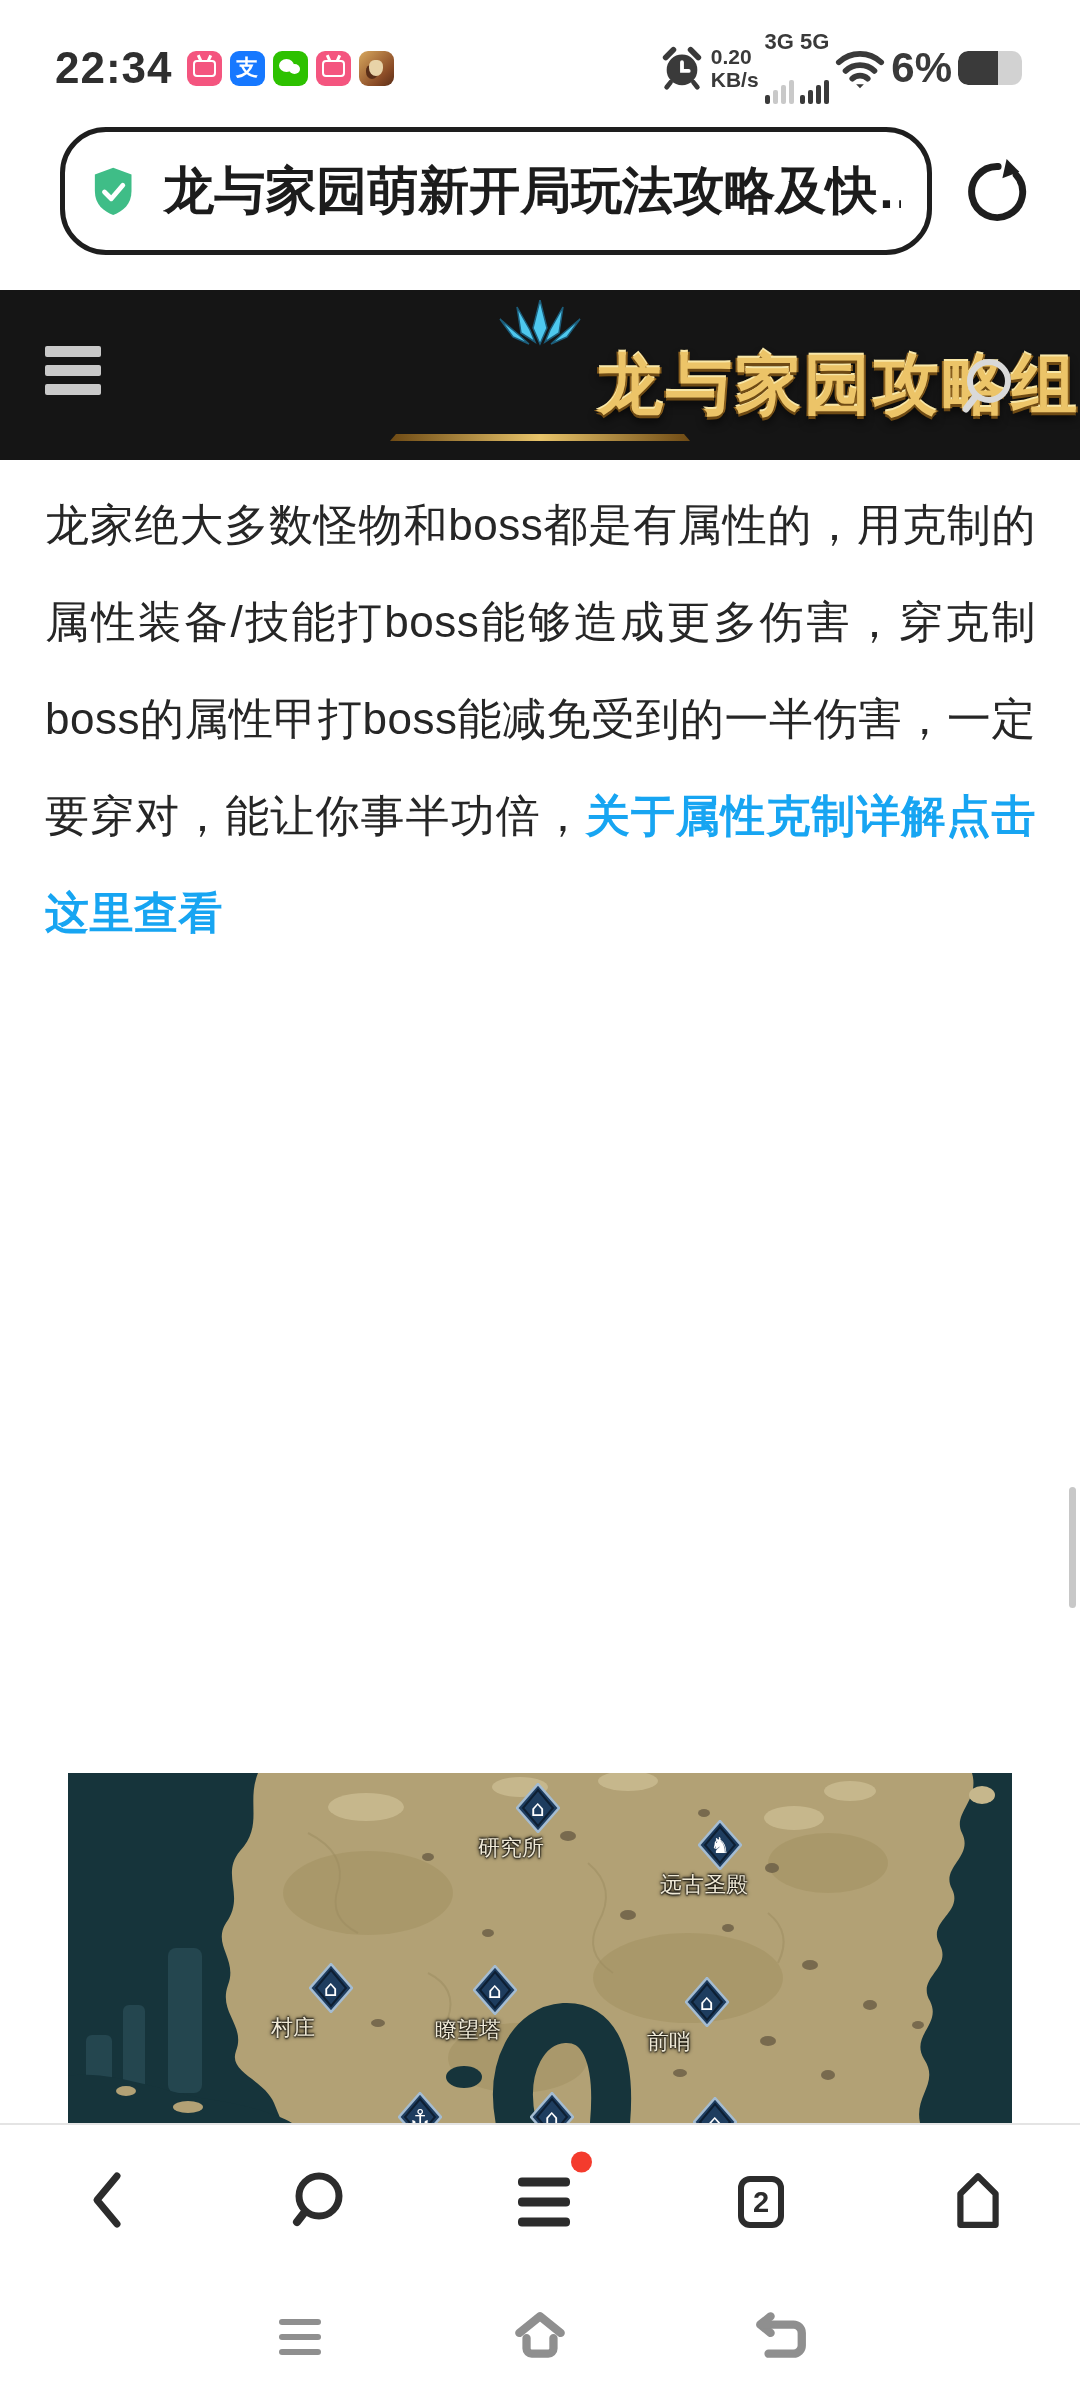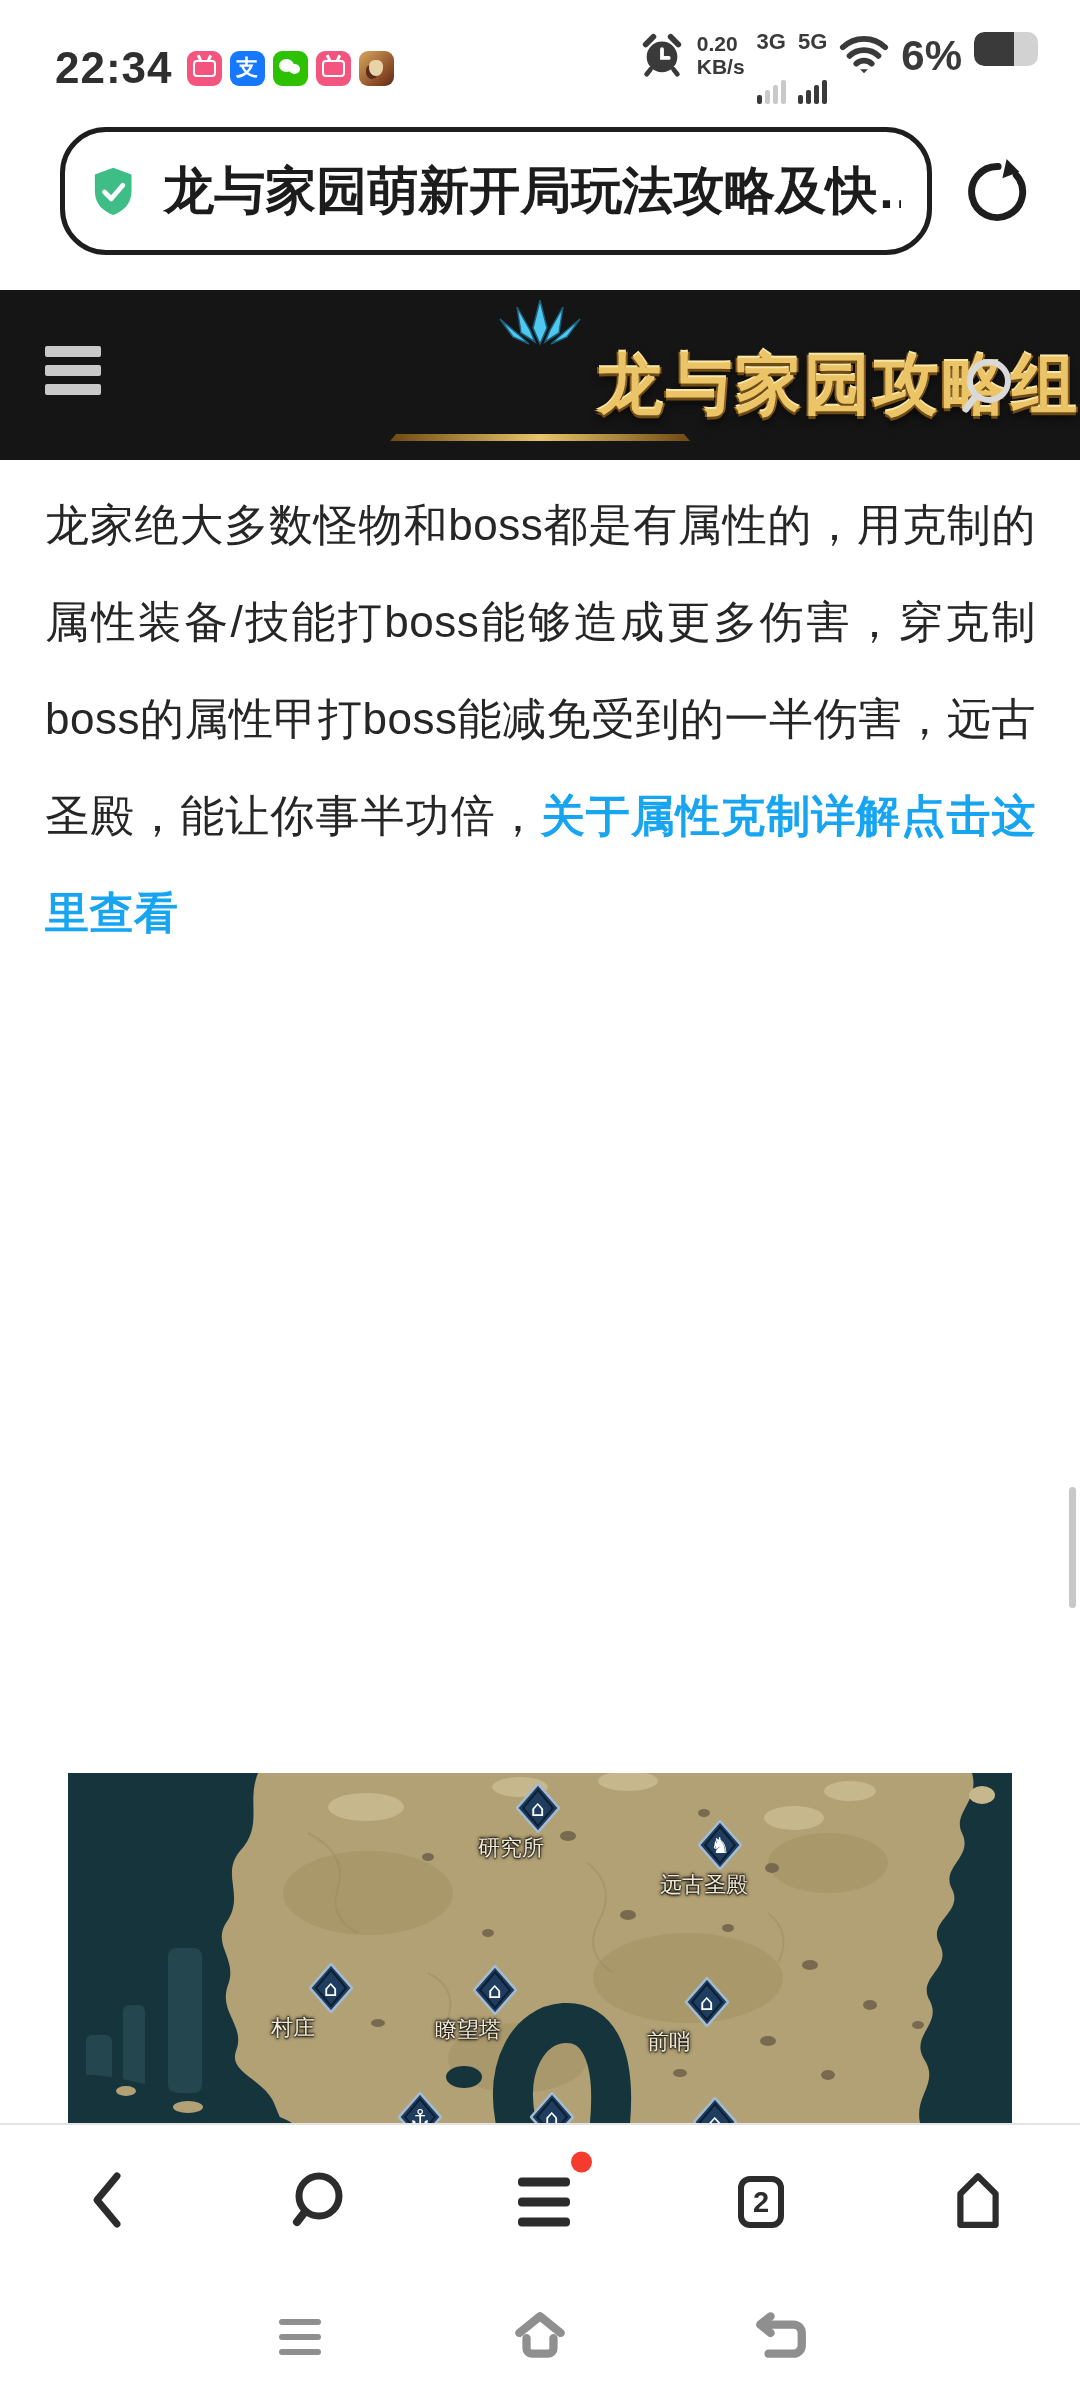--- a/index.html
+++ b/index.html
@@ -1,36 +1,36 @@
 <!DOCTYPE html>
 <html><head>
 <meta charset="utf-8">
 <style>
   html,body{margin:0;padding:0;background:#777;}
   .screen{position:relative;width:1080px;height:2400px;background:#fff;overflow:hidden;
     font-family:"Liberation Sans","DejaVu Sans",sans-serif;color:#262626;}
 
   
   .statusbar{position:absolute;top:0;left:0;right:0;height:110px;display:flex;align-items:center;
-    padding:26px 42px 0 55px;box-sizing:border-box;}
+    padding:26px 58px 0 55px;box-sizing:border-box;}
   .time{font-size:44px;font-weight:600;color:#2f2f2f;letter-spacing:1px;}
   .appicons{display:flex;margin-left:14px;gap:8px;}
   .appicon{width:35px;height:35px;border-radius:9px;position:relative;display:flex;align-items:center;justify-content:center;}
   .ai-bili{background:#f4557f;}
   .ai-alipay{background:#1678ff;color:#fff;font-size:22px;font-weight:700;}
   .ai-wechat{background:#2dc100;}
   .ai-game{background:linear-gradient(135deg,#d8a85e,#8a4b26 70%,#5a2e18);}
   .tvshape{width:19px;height:13px;border:2.5px solid #fff;border-radius:4px;position:relative;}
   .tvshape:before,.tvshape:after{content:"";position:absolute;top:-7px;width:2.5px;height:6px;background:#fff;}
   .tvshape:before{left:3px;transform:rotate(-25deg);}
   .tvshape:after{right:3px;transform:rotate(25deg);}
   .bubble1{position:absolute;left:6px;top:8px;width:15px;height:13px;background:#fff;border-radius:50%;}
   .bubble2{position:absolute;left:16px;top:13px;width:11px;height:10px;background:#fff;border-radius:50%;}
   .gameface{width:14px;height:16px;background:#e8d3a8;border-radius:40% 40% 50% 50%;box-shadow:-4px 4px 0 -1px #5a2e18;}
-  .sb-right{margin-left:auto;display:flex;align-items:flex-start;gap:12px;}
+  .sb-right{margin-left:auto;display:flex;align-items:center;gap:6px;}
   .netspeed{font-size:21px;line-height:23px;color:#3a3a3a;text-align:left;font-weight:600;}
   .simgroup{display:flex;align-items:flex-end;gap:4px;flex-direction:column;}
   .simlabel{font-size:22px;font-weight:700;color:#3a3a3a;line-height:20px;margin-bottom:14px;}
   .bars{display:flex;align-items:flex-end;gap:3px;height:34px;}
   .bar{width:5px;border-radius:2px;background:#c9c9c9;}
   .bar.on{background:#3a3a3a;}
   .pct{font-size:42px;color:#3a3a3a;font-weight:600;}
   .battery{width:64px;height:34px;border-radius:10px;background:#d2d2d2;overflow:hidden;display:flex;}
   .batt-fill{height:100%;background:#3a3a3a;border-radius:10px 0 0 10px;}
 
@@ -179,21 +179,21 @@
     </svg>
     <div class="logo-text">龙与家园攻略组</div>
     <div class="logo-base"></div>
   </div>
   <svg class="hsearch" width="60" height="60" viewBox="0 0 60 60">
     <circle cx="33" cy="25" r="19" stroke="#d9d9d9" stroke-width="6" fill="none"></circle>
     <line x1="19" y1="41" x2="10" y2="53" stroke="#d9d9d9" stroke-width="7" stroke-linecap="round"></line>
   </svg>
 
   <div class="content">
-    <p><span>龙家绝大多数怪物和boss都是有属性的，用克制的属性装备/技能打boss能够造成更多伤害，穿克制boss的属性甲打boss能减免受到的一半伤害，远古圣殿，能让你事半功倍，</span><a class="link" href="#">关于属性克制详解点击这里查看</a></p>
+    <p><span>龙家绝大多数怪物和boss都是有属性的，用克制的属性装备/技能打boss能够造成更多伤害，穿克制boss的属性甲打boss能减免受到的一半伤害，一定要穿对，能让你事半功倍，</span><a class="link" href="#">关于属性克制详解点击这里查看</a></p>
   </div>
 
   <div class="map">
     <svg width="944" height="350" viewBox="0 0 944 350">
       <rect width="944" height="350" fill="#16343b"></rect>
       <g fill="#24464f">
         <rect x="100" y="175" width="34" height="145" rx="8"></rect>
         <rect x="55" y="232" width="22" height="95" rx="6"></rect>
         <rect x="18" y="262" width="26" height="70" rx="6"></rect>
       </g>

